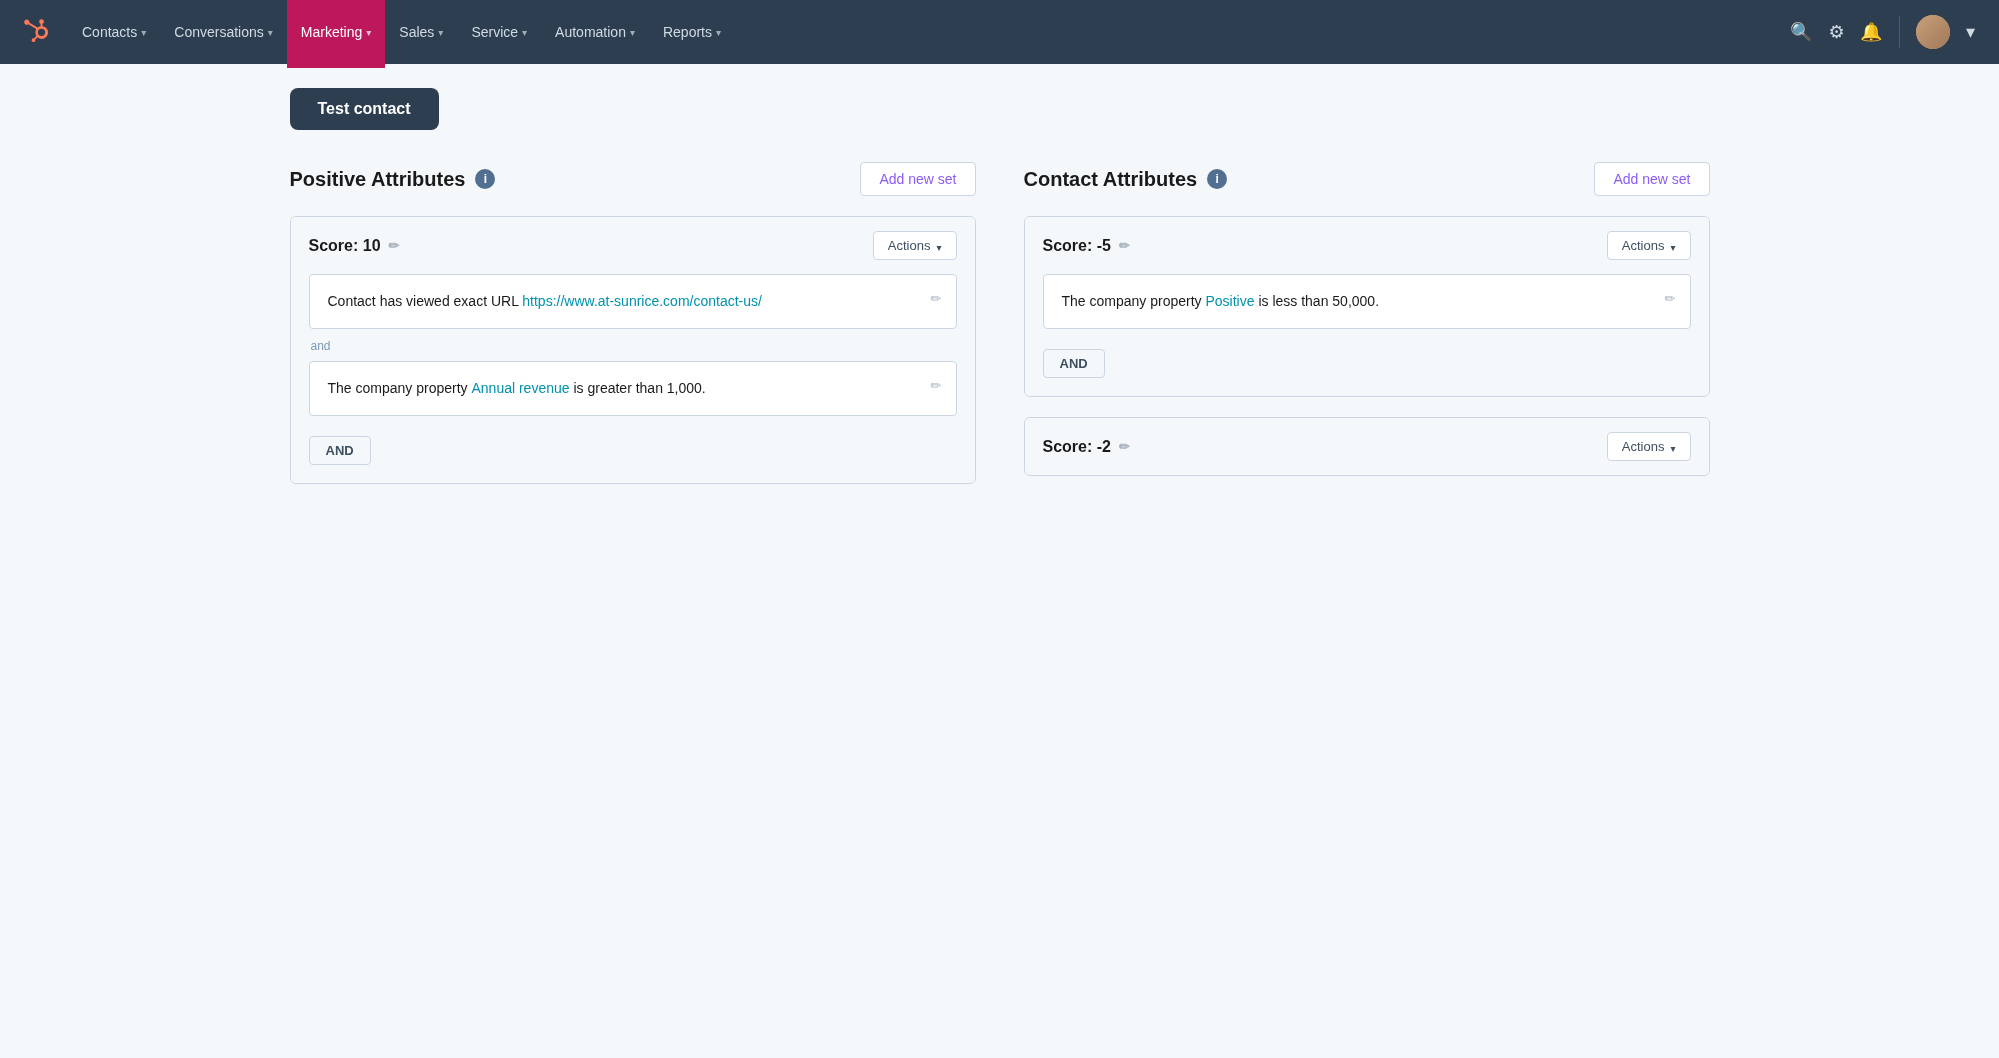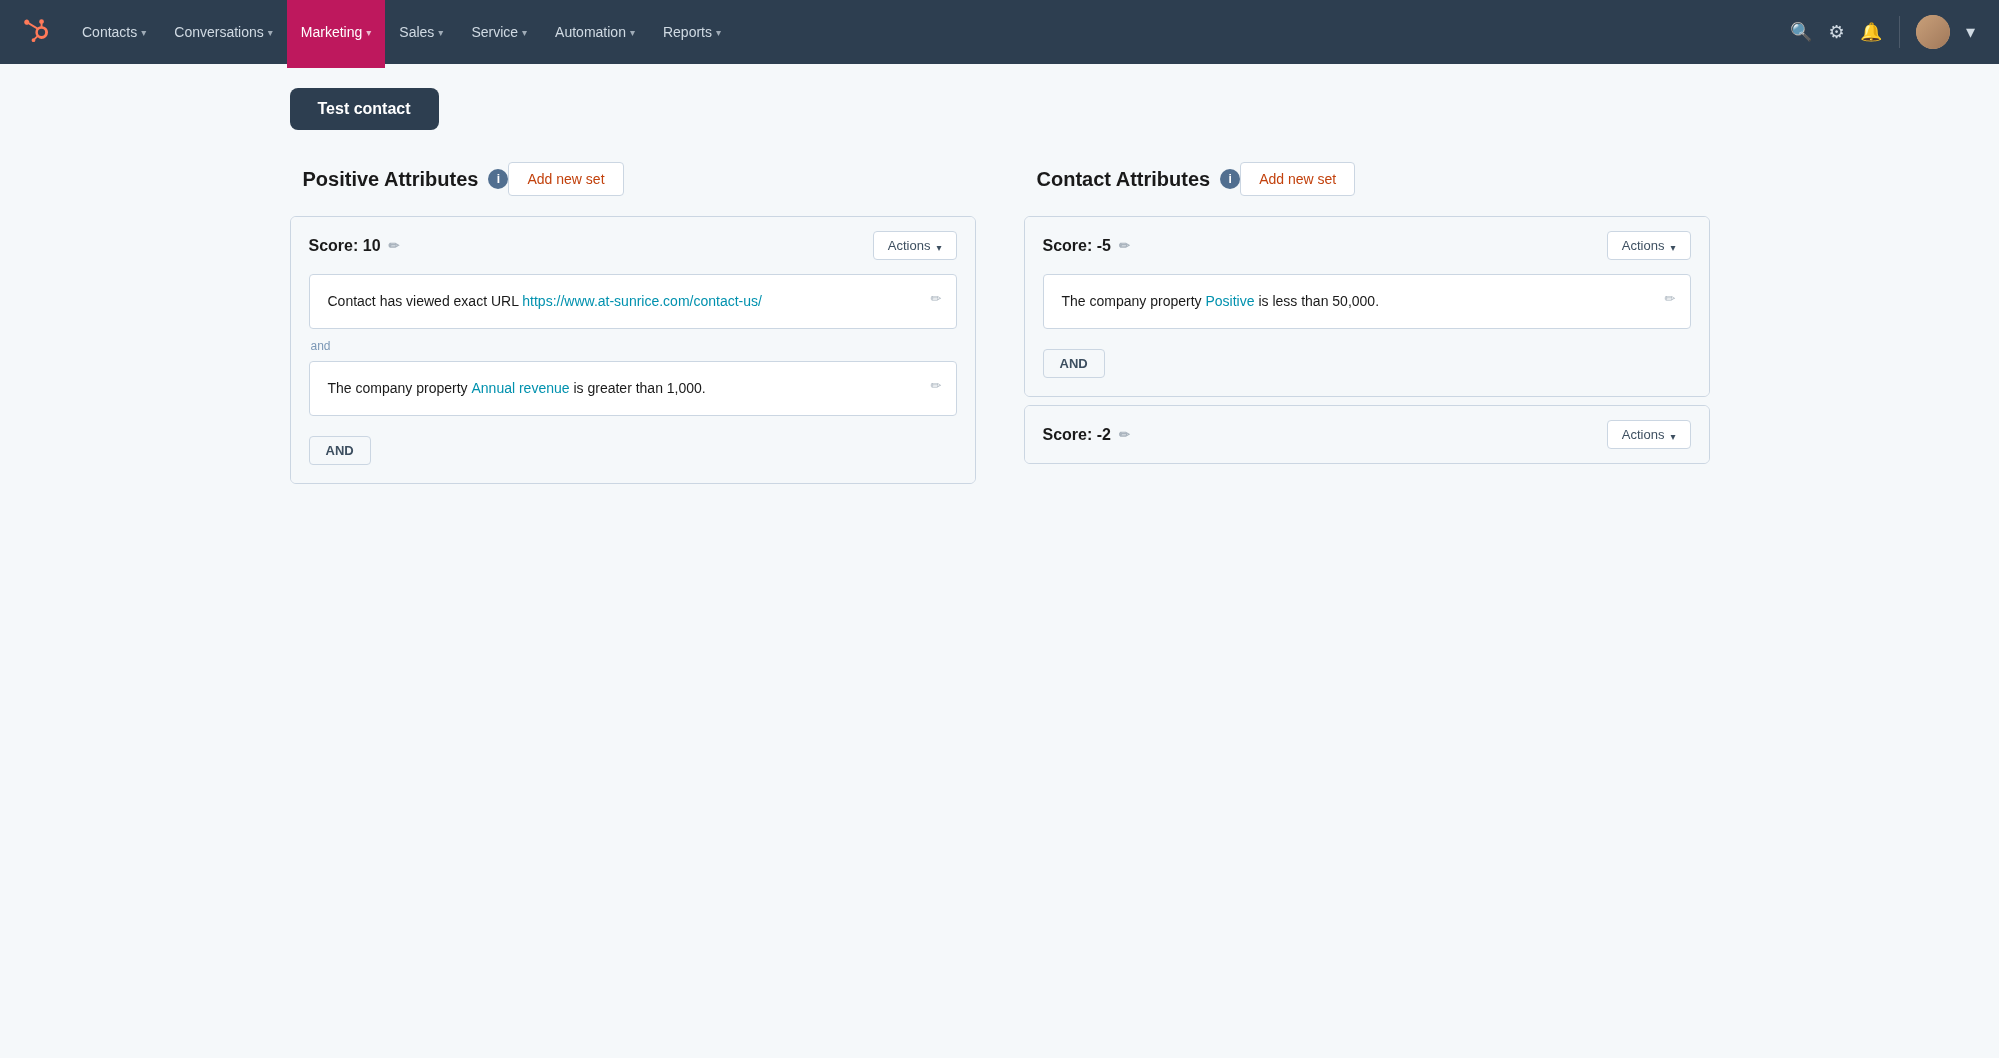--- a/index.html
+++ b/index.html
@@ -98,23 +98,22 @@
     .columns {
       display: grid;
       grid-template-columns: 1fr 1fr;
       gap: 48px;
     }
 
     
     .section-header {
       display: flex;
       align-items: center;
-      justify-content: flex-start;
+      justify-content: space-between;
       margin-bottom: 20px;
-      margin-left: 13px;
     }
     .section-title-group {
       display: flex;
       align-items: center;
       gap: 10px;
     }
     .section-title {
       font-size: 20px;
       font-weight: 700;
       color: #1a1a1a;
@@ -125,33 +124,33 @@
       background: #516f90;
       color: white;
       font-size: 12px;
       font-weight: 700;
       display: flex; align-items: center; justify-content: center;
       cursor: pointer;
     }
     .btn-add-new-set {
       border: 1px solid #cbd6e2;
       background: #fff;
-      color: #c2410c;
+      color: #8b5cf6;
       padding: 8px 18px;
       border-radius: 4px;
       font-size: 14px;
       cursor: pointer;
     }
 
     
     .score-card {
       background: #f5f8fa;
       border: 1px solid #cbd6e2;
       border-radius: 6px;
-      margin-bottom: 8px;
+      margin-bottom: 20px;
       overflow: hidden;
     }
     .score-header {
       display: flex;
       align-items: center;
       justify-content: space-between;
       padding: 14px 18px;
       background: #f5f8fa;
     }
     .score-label {

